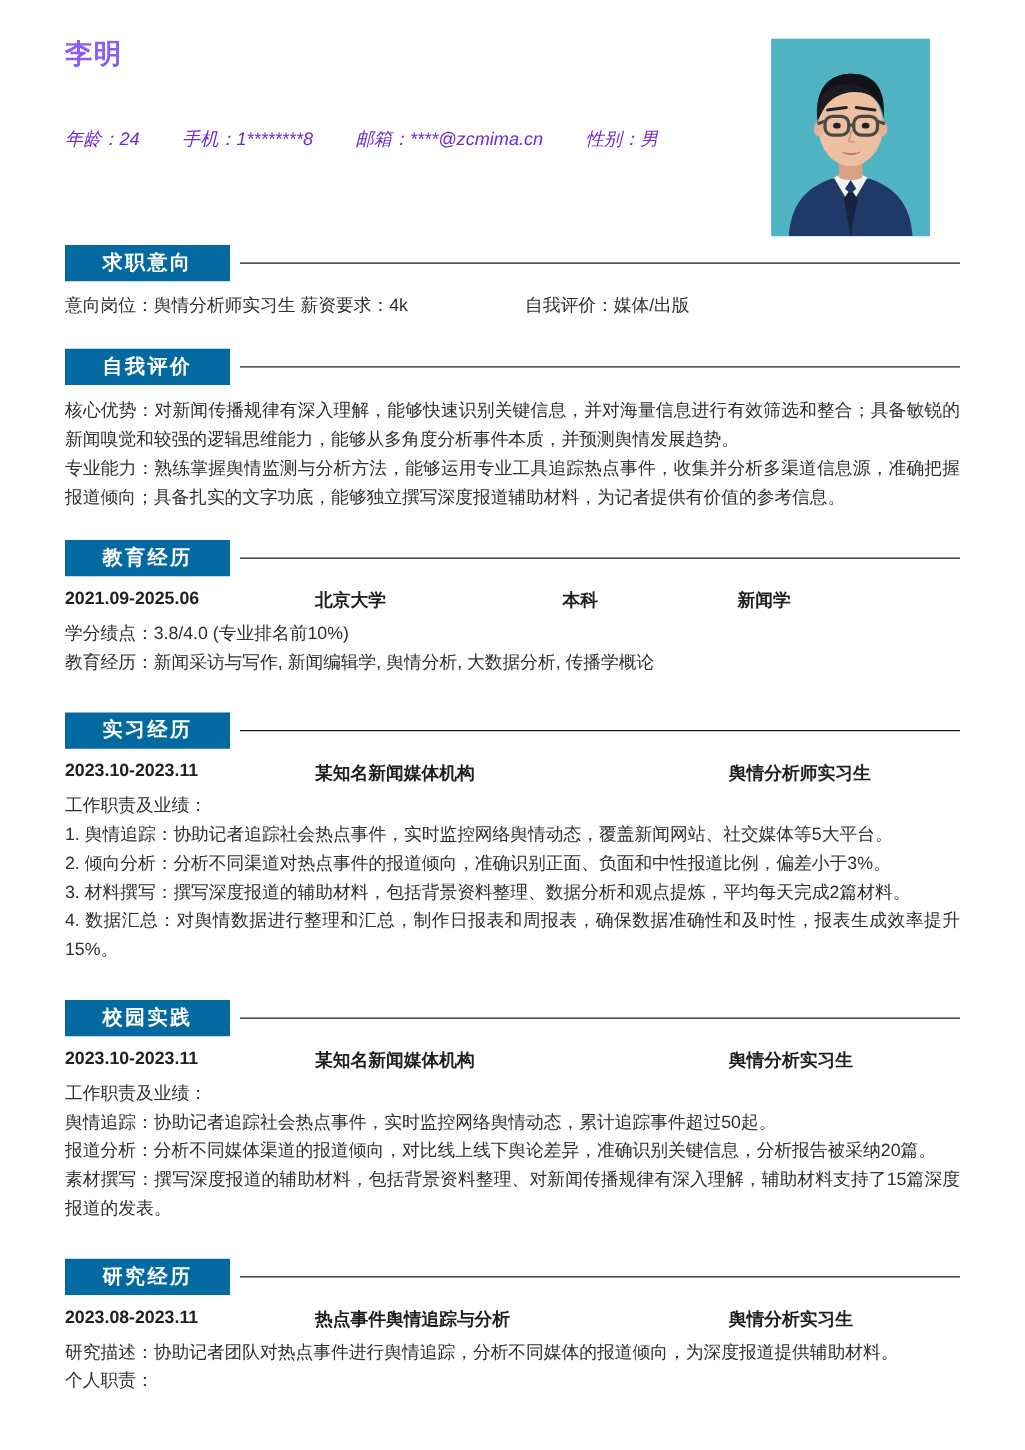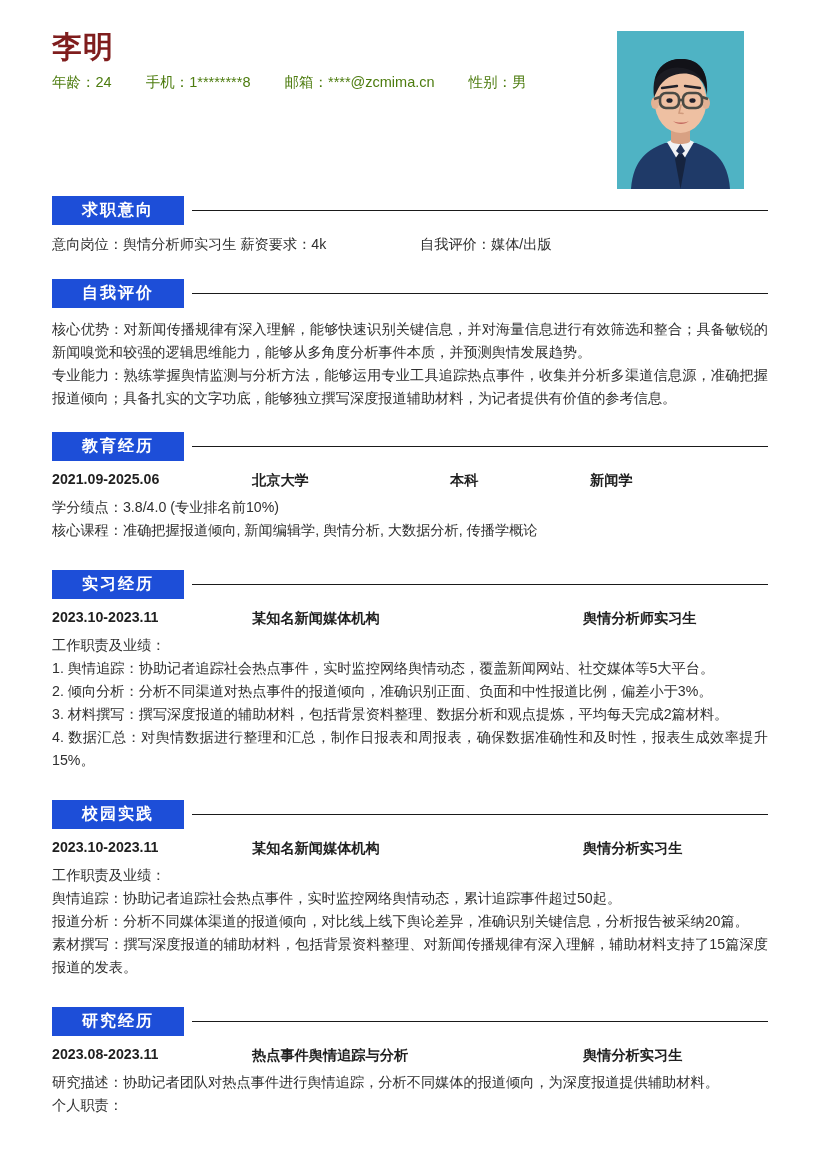--- a/index.html
+++ b/index.html
@@ -26,34 +26,35 @@
 
   
   .header {
     position: relative;
     height: 196px;
   }
   .name {
     position: absolute;
     left: 0;
     top: 32px;
-    font-size: 30px;
+    font-size: 22px;
     font-weight: bold;
-    color: #7f1d1d;
+    color: #8b5cf6;
     letter-spacing: 1px;
     line-height: 1;
   }
   .contact-line {
     position: absolute;
     left: 0;
-    top: 72px;
+    top: 102px;
     font-size: 14.5px;
-    color: #4d7c0f;
+    color: #6d28d9;
     white-space: nowrap;
     line-height: 1.4;
+    font-style: italic;
   }
   .contact-item {
     display: inline-block;
     margin-right: 30px;
   }
   .contact-item:last-child { margin-right: 0; }
   .photo {
     position: absolute;
     left: 565px;
     top: 31px;
@@ -70,21 +71,21 @@
     position: relative;
     height: 29px;
     margin-bottom: 10px;
   }
   .sec-badge {
     position: absolute;
     left: 0;
     top: 0;
     width: 132px;
     height: 29px;
-    background: #1d4ed8;
+    background: #0369a1;
     color: #ffffff;
     font-size: 16px;
     font-weight: bold;
     letter-spacing: 2px;
     display: flex;
     align-items: center;
     justify-content: center;
     box-sizing: border-box;
   }
   .sec-rule {
@@ -219,21 +220,21 @@
       <div class="sec-badge">教育经历</div>
       <div class="sec-rule"></div>
     </div>
     <div class="entry-row">
       <span class="c1">2021.09-2025.06</span>
       <span class="c2">北京大学</span>
       <span class="c3">本科</span>
       <span class="c4">新闻学</span>
     </div>
     <p class="para">学分绩点：3.8/4.0 (专业排名前10%)</p>
-    <p class="para">核心课程：准确把握报道倾向, 新闻编辑学, 舆情分析, 大数据分析, 传播学概论</p>
+    <p class="para">教育经历：新闻采访与写作, 新闻编辑学, 舆情分析, 大数据分析, 传播学概论</p>
   </div>
 
   <div class="sec-spacer-lg"></div>
 
   <div class="section">
     <div class="sec-head">
       <div class="sec-badge">实习经历</div>
       <div class="sec-rule"></div>
     </div>
     <div class="entry-row wide">

